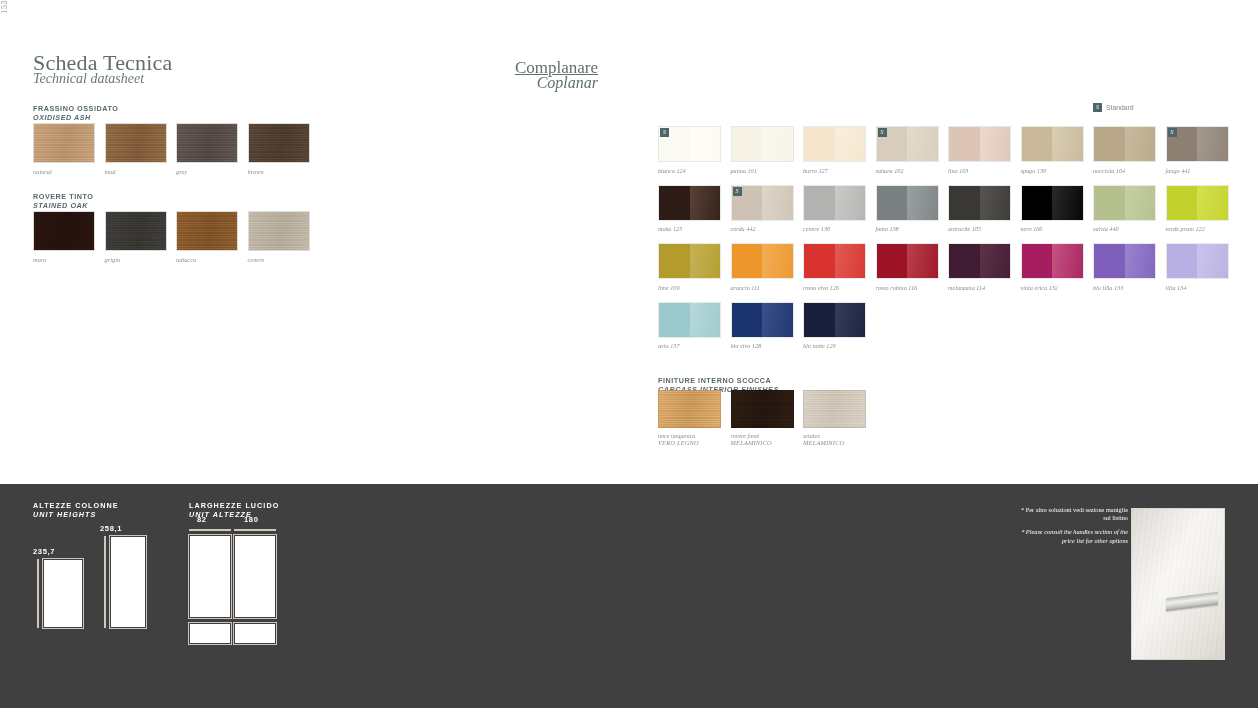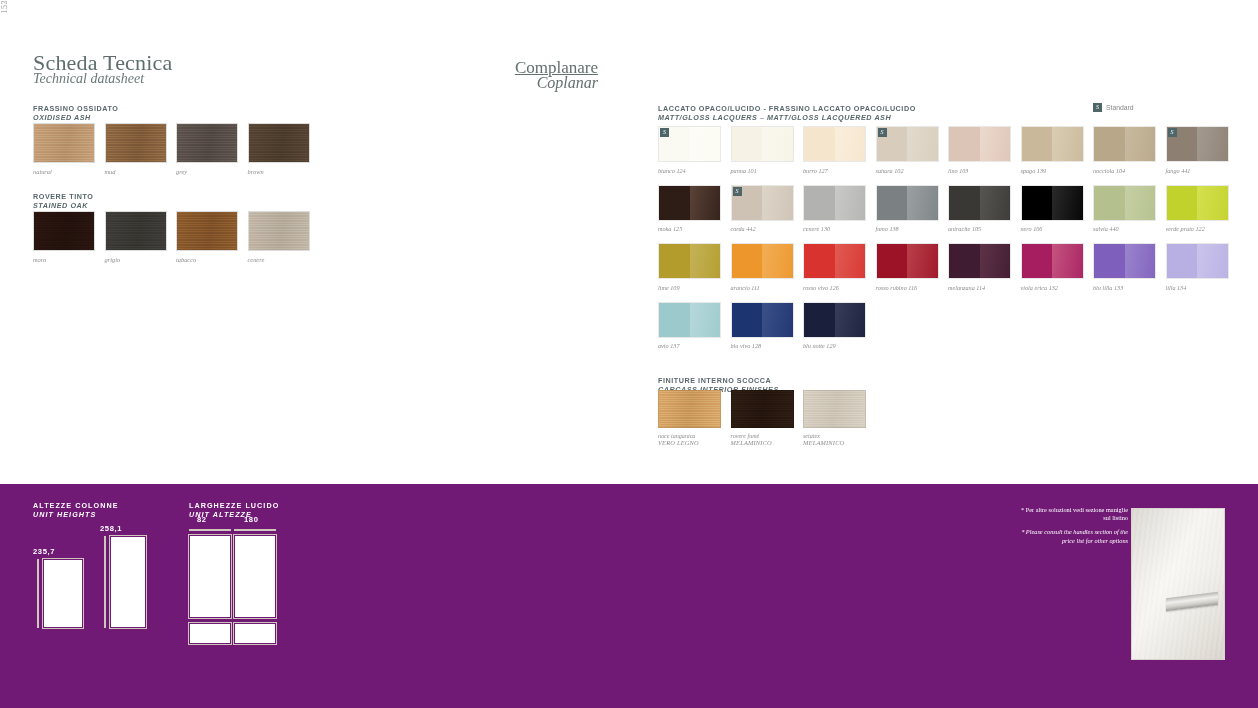--- a/index.html
+++ b/index.html
@@ -145,21 +145,21 @@
     font-size:6.1px; color:#8d8d8d; display:block; margin-top:5px; white-space:nowrap;
   }
   .cc-lab2 {
     font-family:"Liberation Serif",serif; font-style:italic;
     font-size:6.4px; color:#8d8d8d; display:block; white-space:nowrap; letter-spacing:.2px;
   }
 
   
   #bottom-band {
     position: absolute; left: 0; top: 484px; width: 1258px; height: 224px;
-    background: #701a75;
+    background: #404040;
   }
   .band-head { position: absolute; line-height: 1.3; }
   .band-head .it {
     display:block; font-size: 7.2px; font-weight: 700; color: #ffffff; letter-spacing: 1.05px;
   }
   .band-head .en {
     display:block; font-size: 7.2px; font-weight: 700; font-style: italic; color: #ffffff; letter-spacing: 1.05px;
   }
 
   .dim-value {
@@ -248,24 +248,20 @@
       <div class="wood-cell">
         <div class="wood-chip" style="background: linear-gradient(100deg, rgb(141, 92, 45) 0%, rgb(125, 80, 39) 55%, rgb(141, 92, 45) 100%);"></div>
         <span class="wood-label">tabacco</span>
       </div>
       <div class="wood-cell">
         <div class="wood-chip" style="background: linear-gradient(100deg, rgb(194, 183, 168) 0%, rgb(180, 169, 152) 55%, rgb(194, 183, 168) 100%);"></div>
         <span class="wood-label">cenere</span>
       </div>
     </div>
 
-  <div class="sect-head" style="left:658px; top:104px;">
-    <span class="it">LACCATO OPACO/LUCIDO - FRASSINO LACCATO OPACO/LUCIDO</span>
-    <span class="en">MATT/GLOSS LACQUERS – MATT/GLOSS LACQUERED ASH</span>
-  </div>
 
   <div id="standard-legend">
     <span class="s-badge-static">S</span>
     <span class="lbl">Standard</span>
   </div>
 
   <div id="lacquer-grid">
       <div class="lq-cell">
         <div class="lq-chip">
           <div class="half-l" style="background: rgb(251, 250, 242);"></div>

